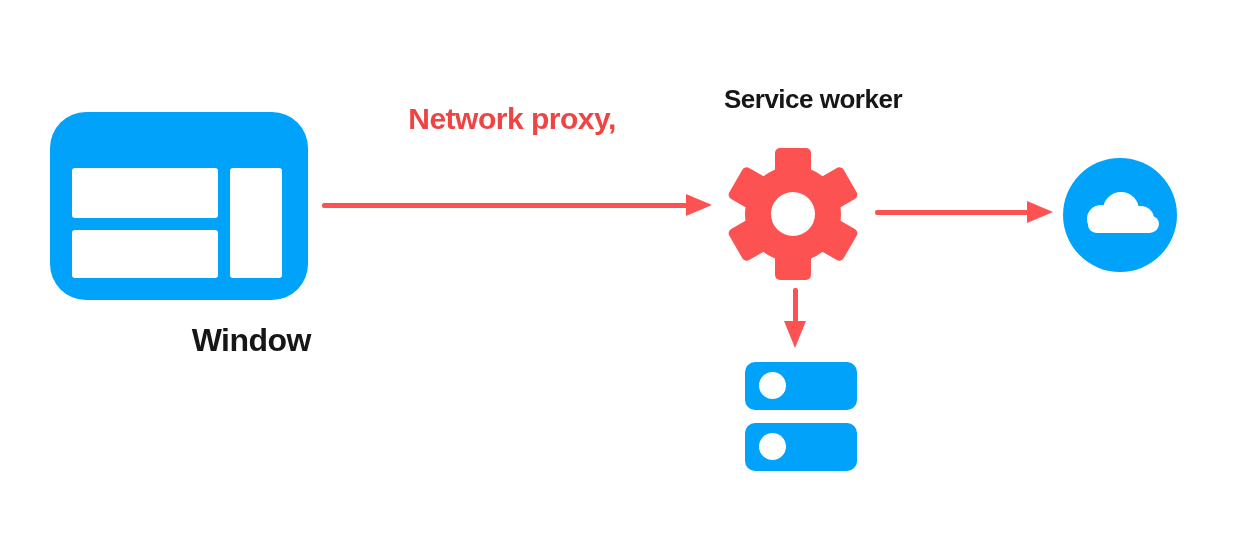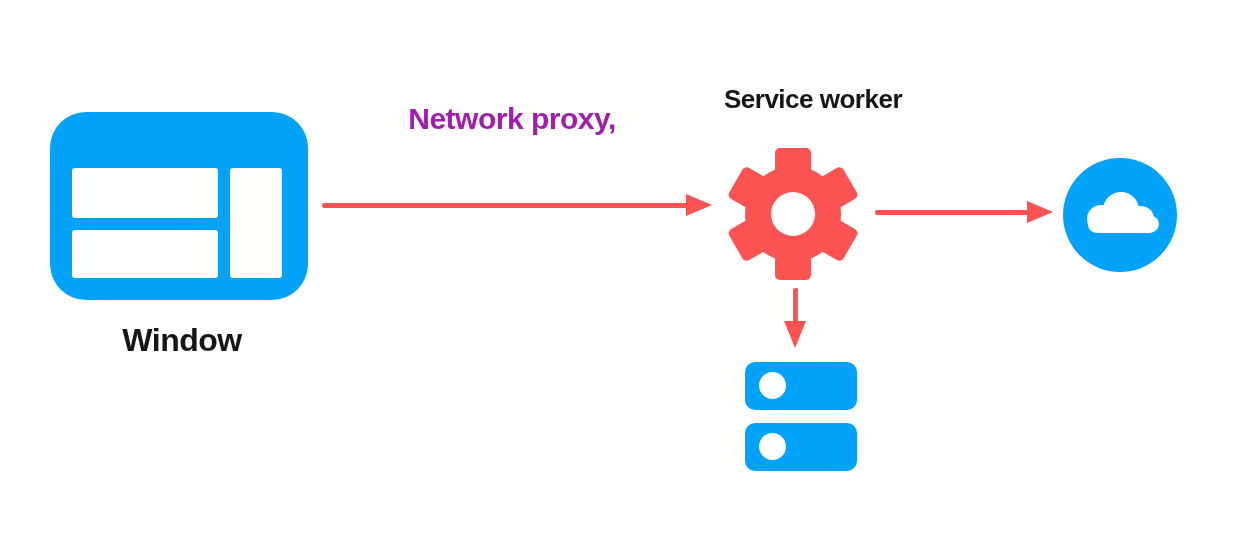--- a/index.html
+++ b/index.html
@@ -18,27 +18,27 @@
 
   
   .node-label {
     position: absolute;
     font-weight: 700;
     color: #161616;
     text-align: center;
     letter-spacing: -0.5px;
     white-space: nowrap;
   }
-  .window-label   { left: 53px;  top: 322px; width: 258px; font-size: 32px; }
+  .window-label   { left: 53px;  top: 322px; width: 258px; font-size: 32px; text-align: right; }
   .sw-title       { left: 663px; top: 84px;  width: 300px; font-size: 26px; }
   .edge-label {
     position: absolute;
     left: 312px; top: 101px; width: 400px;
     font-weight: 700; font-size: 30px; line-height: 35px;
-    color: #a21caf; text-align: center; letter-spacing: -0.5px;
+    color: #ef4444; text-align: center; letter-spacing: -0.5px;
   }
   .edge-label span { display: block; }
 
   
   .window-icon {
     position: absolute;
     left: 50px; top: 112px;
     width: 258px; height: 188px;
     background: #00a2fa;
     border-radius: 36px;

